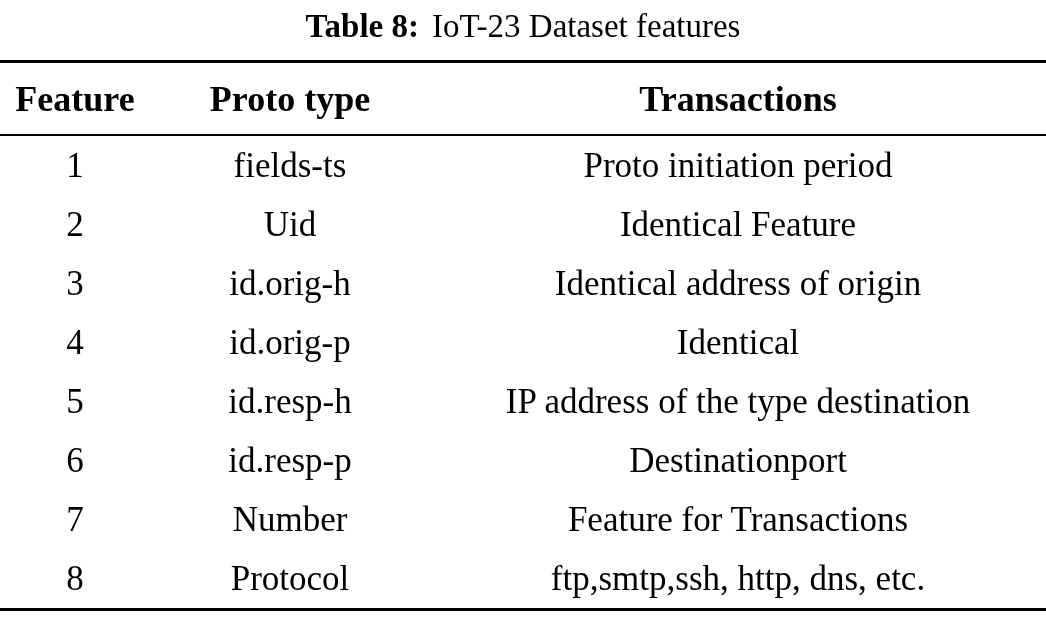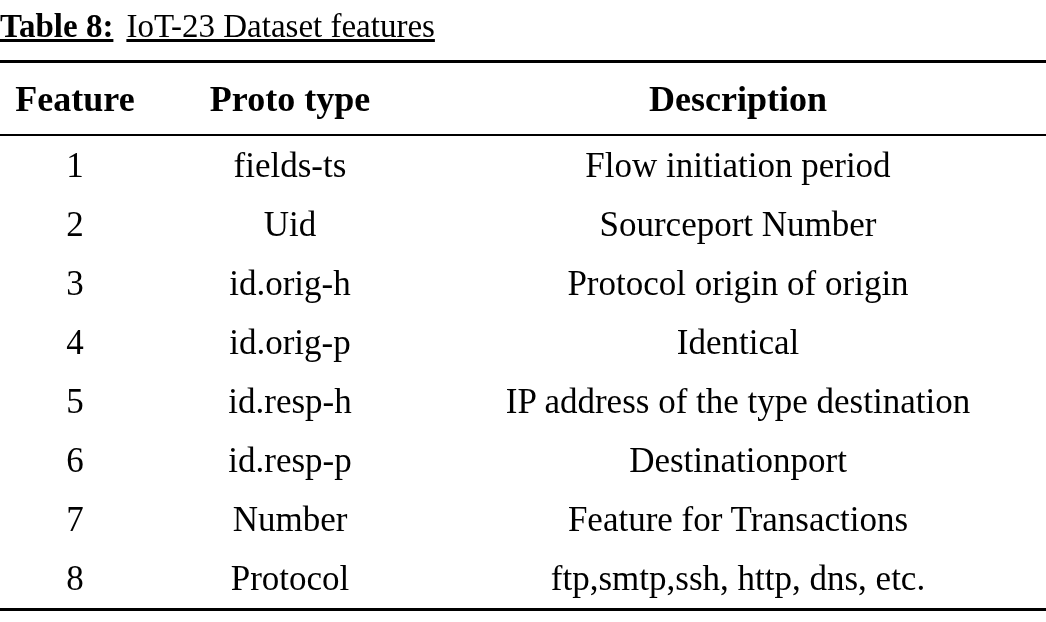--- a/index.html
+++ b/index.html
@@ -11,26 +11,25 @@
     overflow: hidden;
     font-family: "Liberation Serif", "DejaVu Serif", serif;
     color: #000000;
   }
   .page {
     width: 1046px;
     height: 622px;
     box-sizing: border-box;
   }
   .caption {
-    text-align: left;
+    text-align: center;
     font-size: 33px;
     line-height: 44px;
     padding-top: 4px;
     white-space: nowrap;
-    text-decoration: underline;
   }
   .caption .cap-label {
     font-weight: bold;
     margin-right: 13px;
   }
   table.features {
     width: 1046px;
     table-layout: fixed;
     border-collapse: collapse;
     margin-top: 12px;
@@ -73,38 +72,38 @@
   <table class="features">
     <colgroup>
       <col class="c-feature">
       <col class="c-datatype">
       <col class="c-description">
     </colgroup>
     <thead>
       <tr>
         <th>Feature</th>
         <th>Proto type</th>
-        <th>Description</th>
+        <th>Transactions</th>
       </tr>
     </thead>
     <tbody>
       <tr>
         <td>1</td>
         <td>fields-ts</td>
-        <td>Flow initiation period</td>
+        <td>Proto initiation period</td>
       </tr>
       <tr>
         <td>2</td>
         <td>Uid</td>
-        <td>Sourceport Number</td>
+        <td>Identical Feature</td>
       </tr>
       <tr>
         <td>3</td>
         <td>id.orig-h</td>
-        <td>Protocol origin of origin</td>
+        <td>Identical address of origin</td>
       </tr>
       <tr>
         <td>4</td>
         <td>id.orig-p</td>
         <td>Identical</td>
       </tr>
       <tr>
         <td>5</td>
         <td>id.resp-h</td>
         <td>IP address of the type destination</td>

